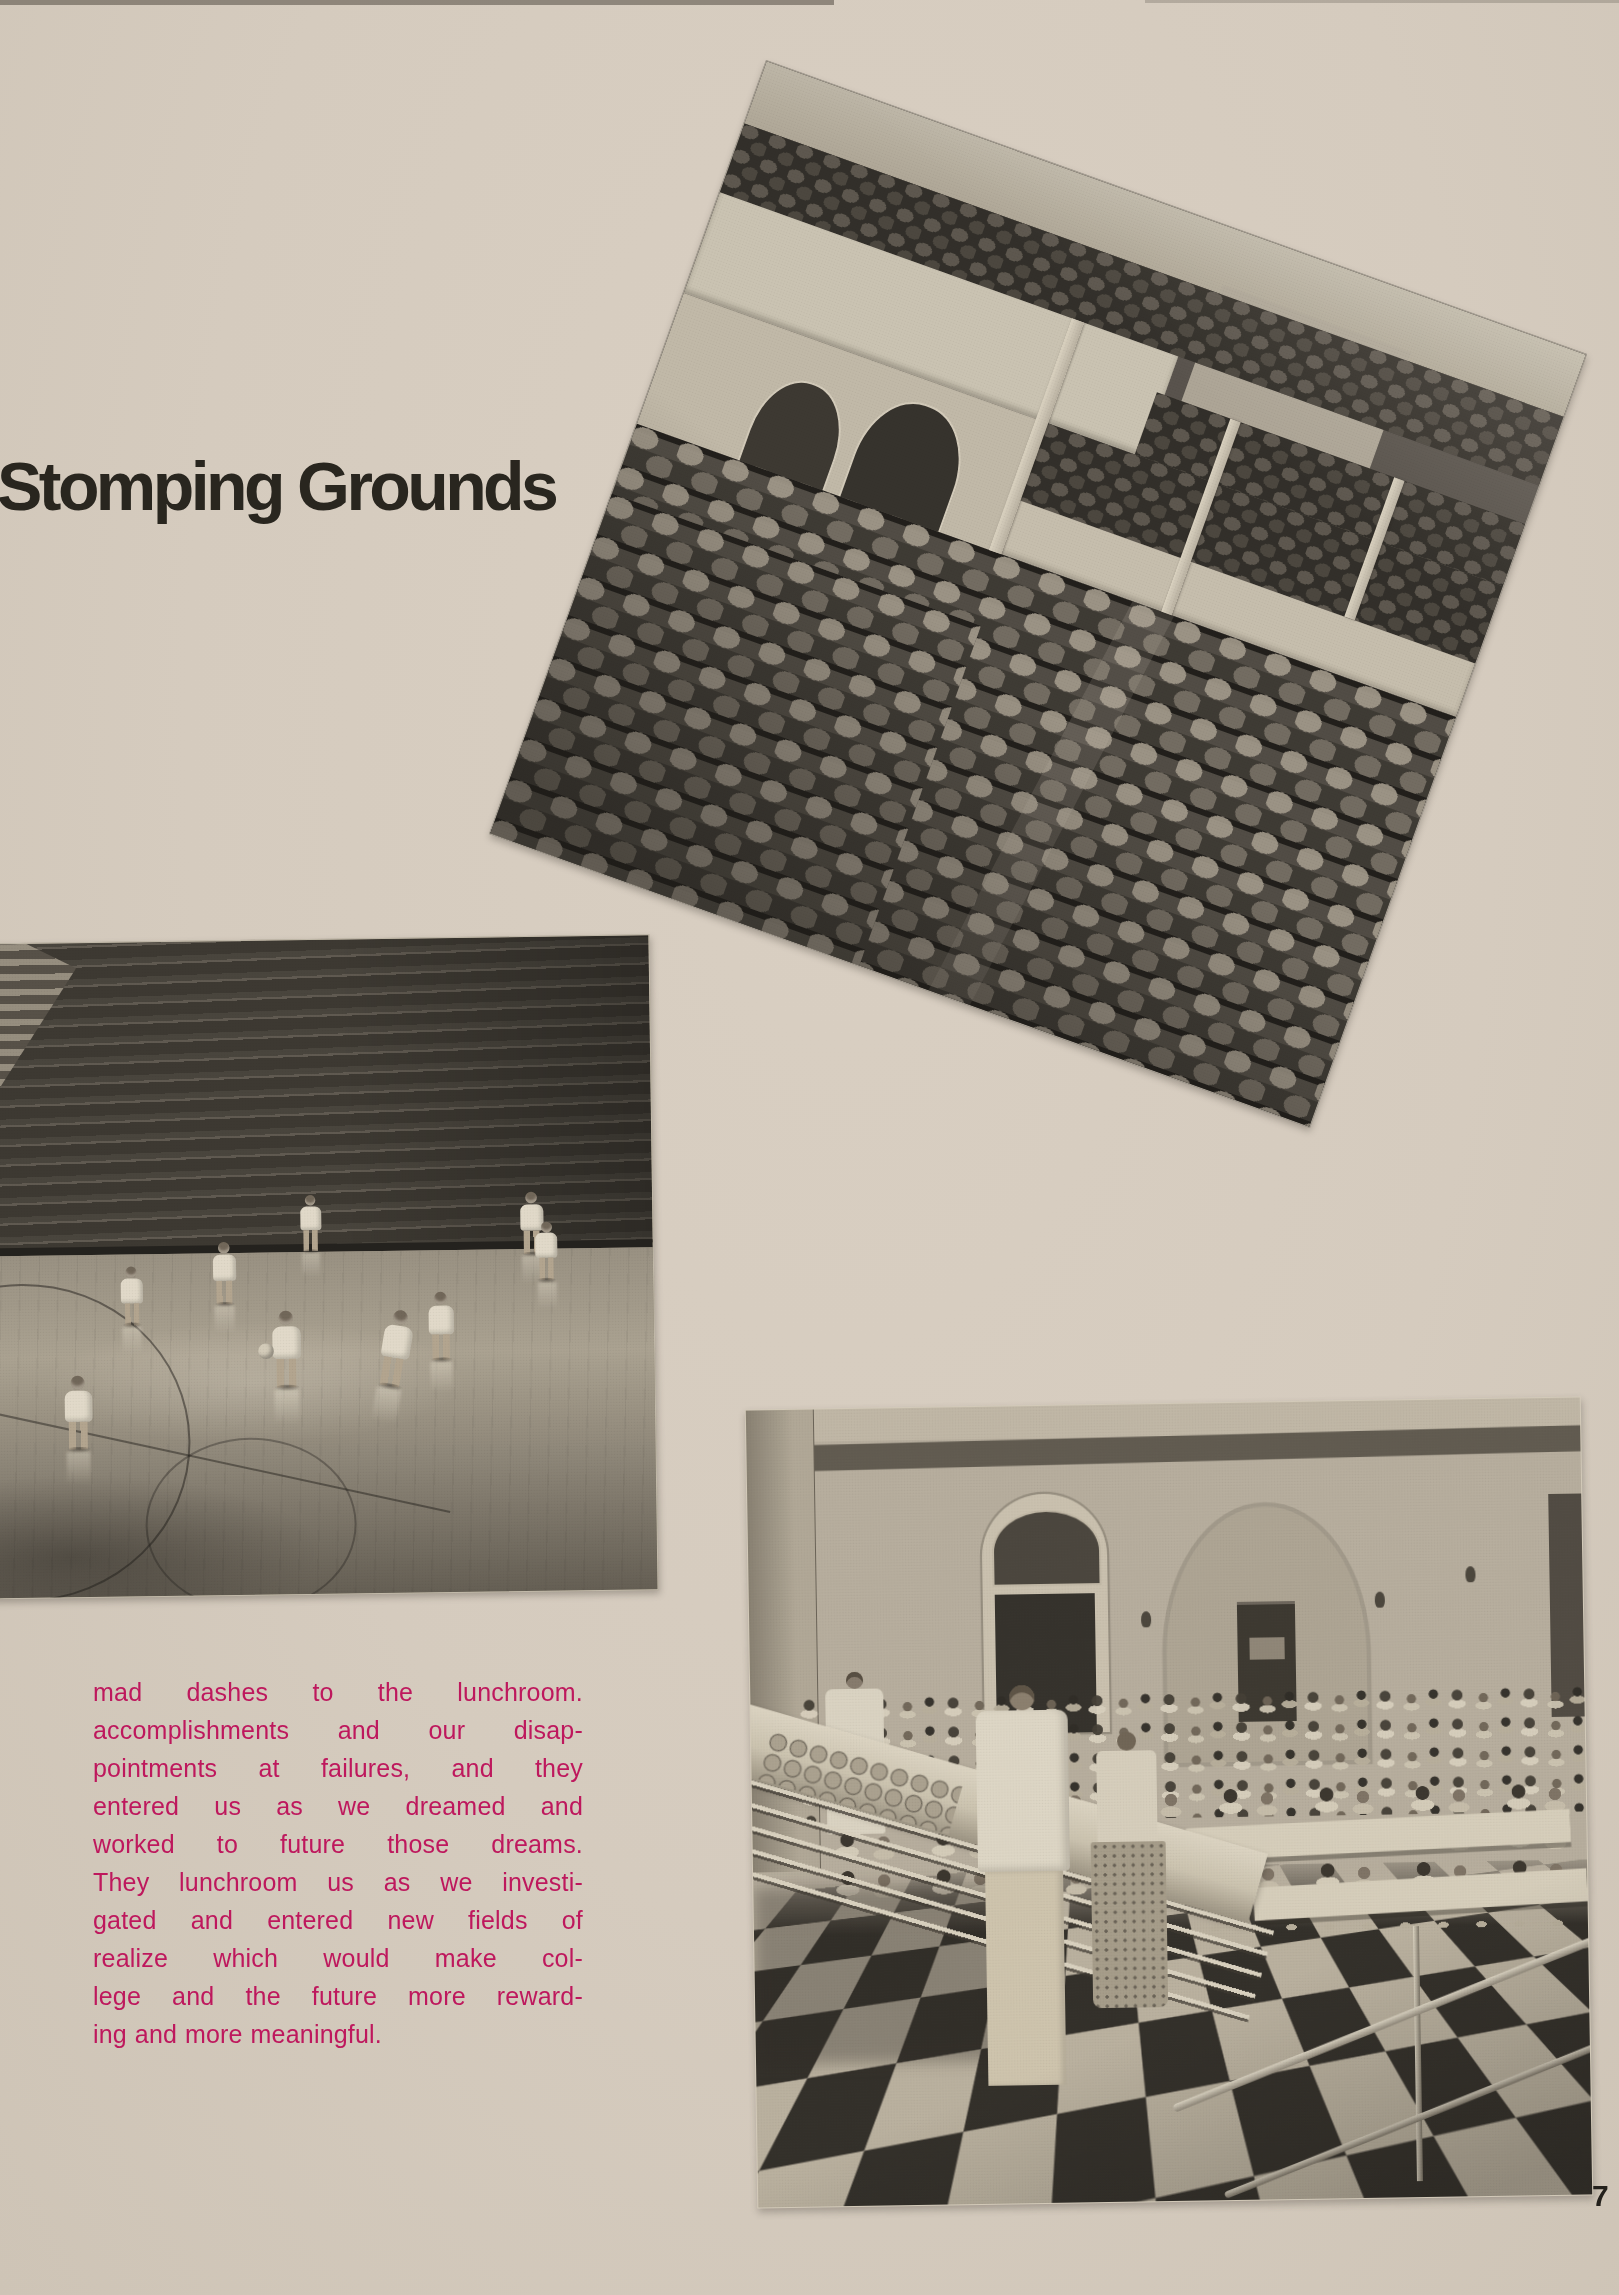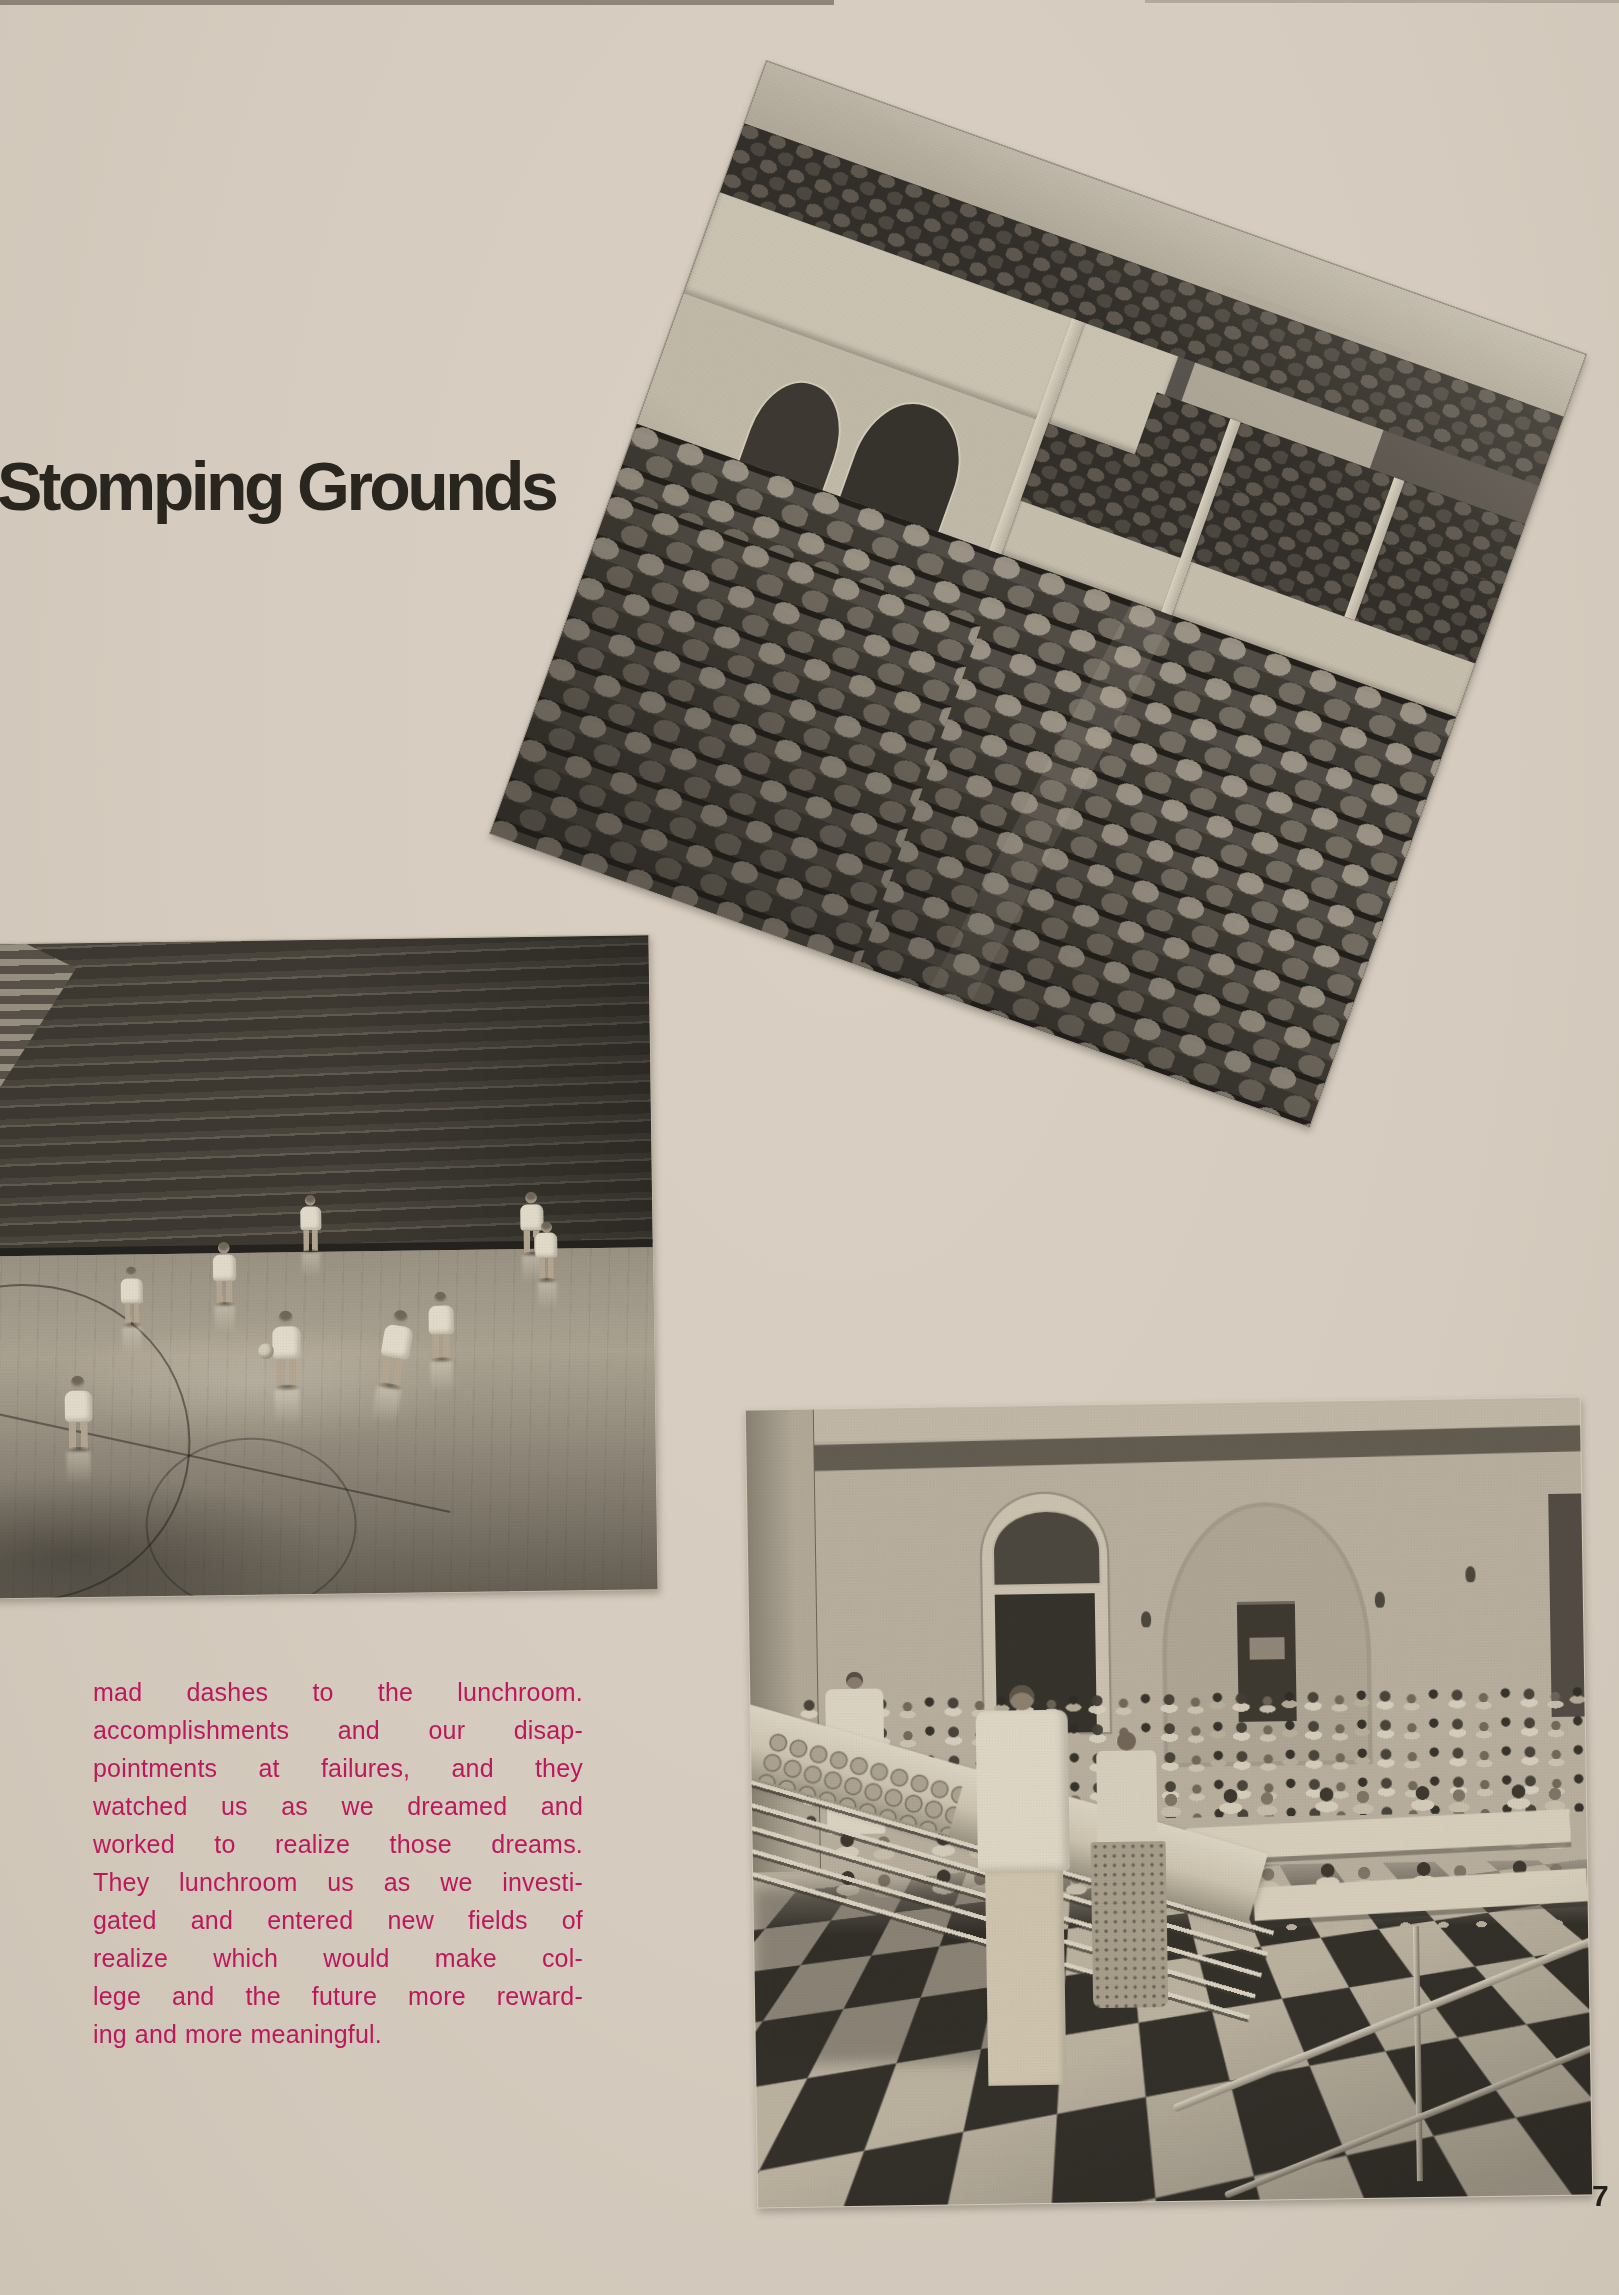--- a/index.html
+++ b/index.html
@@ -356,22 +356,22 @@
     <div class="abs lu-post"></div>
 
     <div class="abs lu-vign"></div>
     <div class="halftone"></div>
   </div>
 
   <div class="para">
     <div class="pline">mad dashes to the lunchroom.</div>
     <div class="pline">accomplishments and our disap-</div>
     <div class="pline">pointments at failures, and they</div>
-    <div class="pline">watched us as we dreamed and</div>
-    <div class="pline">worked to realize those dreams.</div>
+    <div class="pline">entered us as we dreamed and</div>
+    <div class="pline">worked to future those dreams.</div>
     <div class="pline">They lunchroom us as we investi-</div>
     <div class="pline">gated and entered new fields of</div>
     <div class="pline">realize which would make col-</div>
     <div class="pline">lege and the future more reward-</div>
     <div class="pline last">ing and more meaningful.</div>
   </div>
 
   <div class="pagenum">7</div>
 </div>
 

